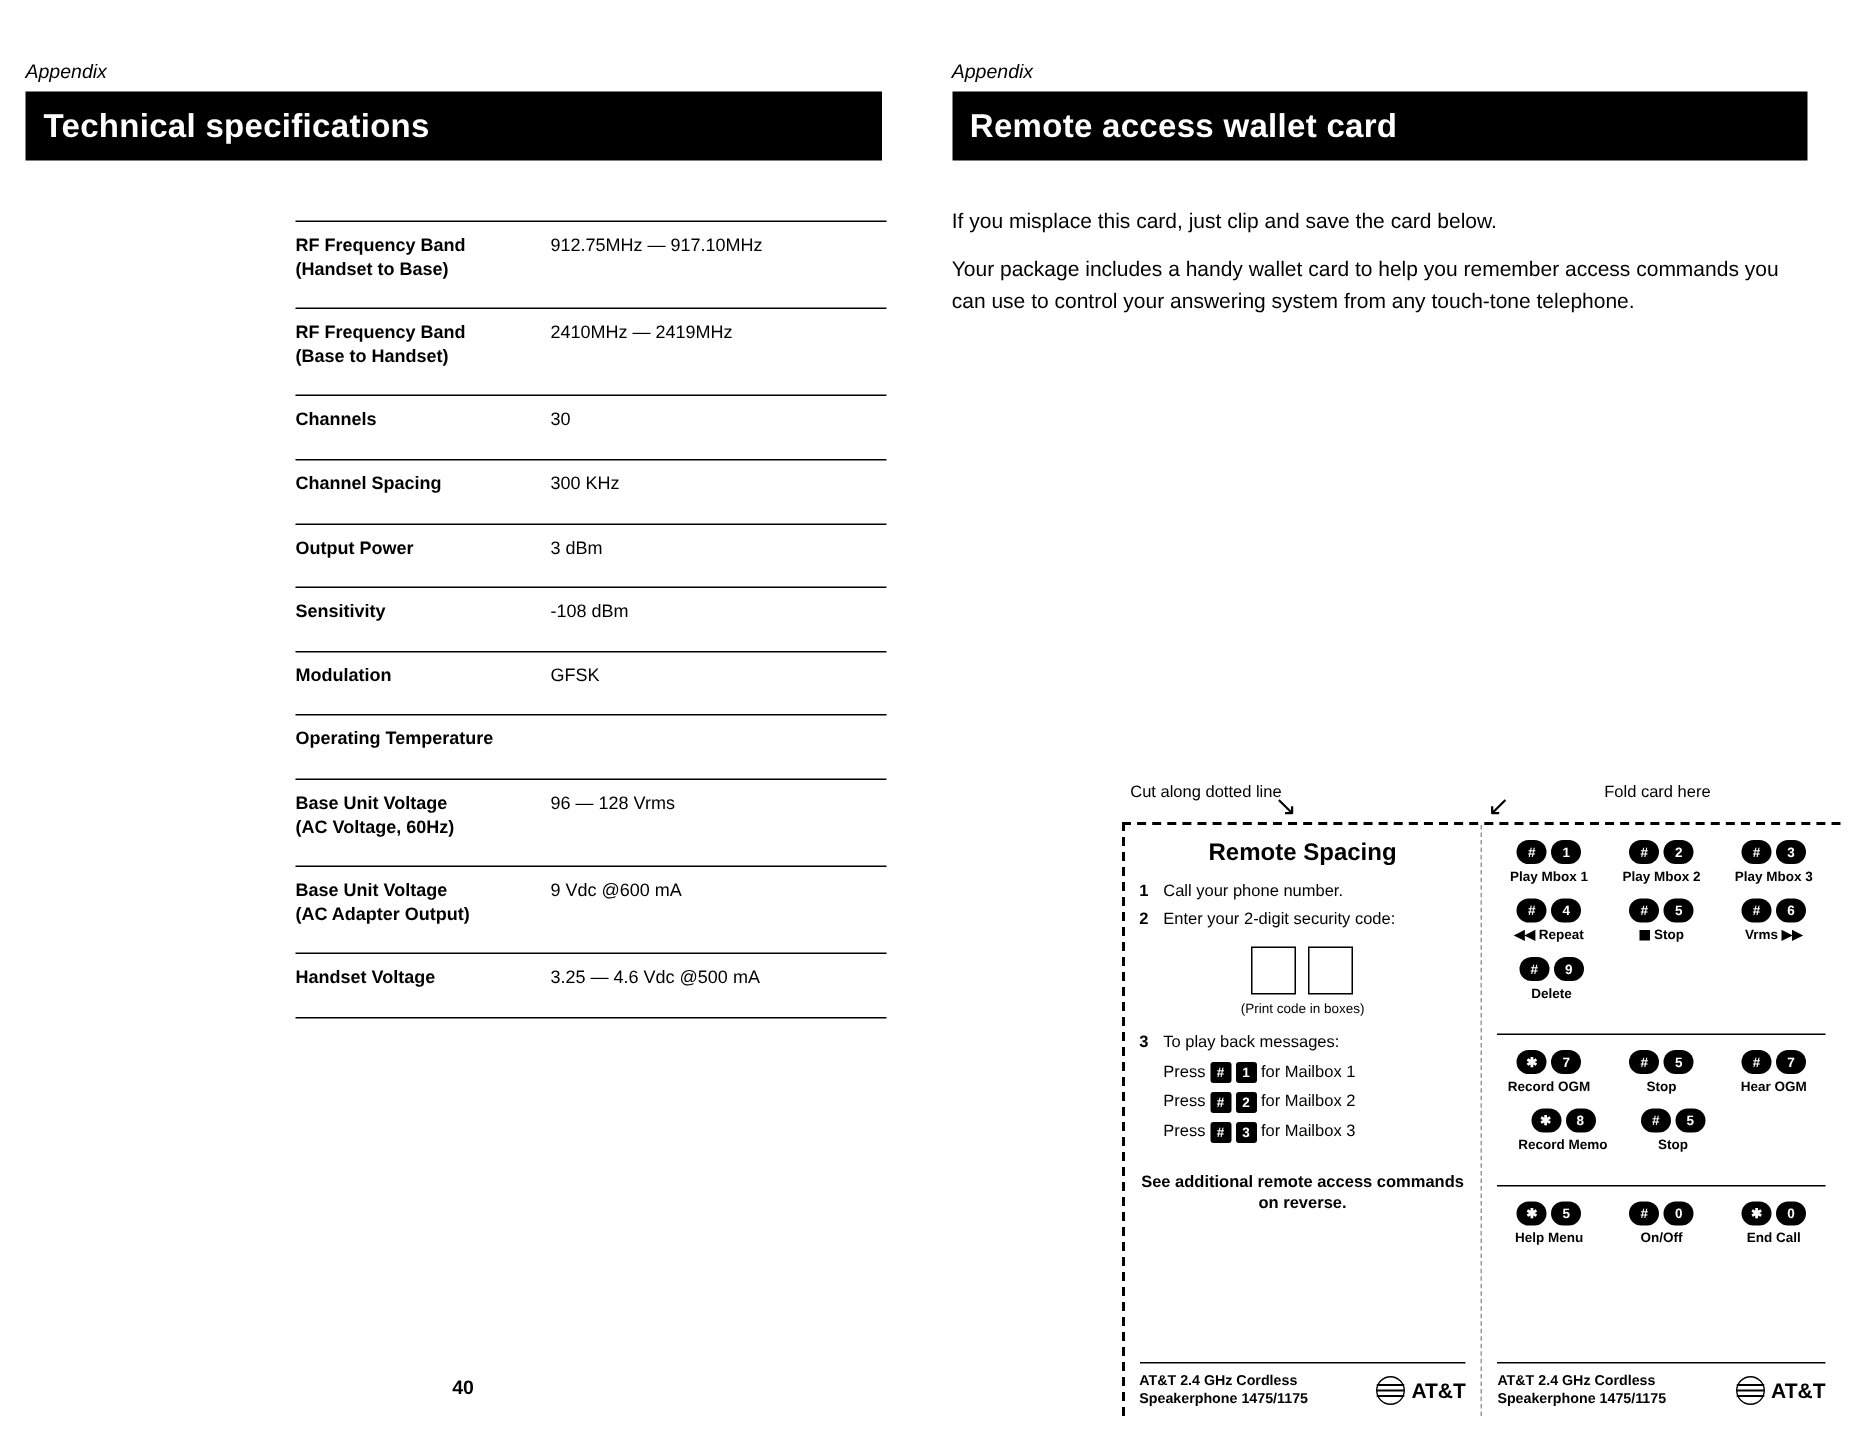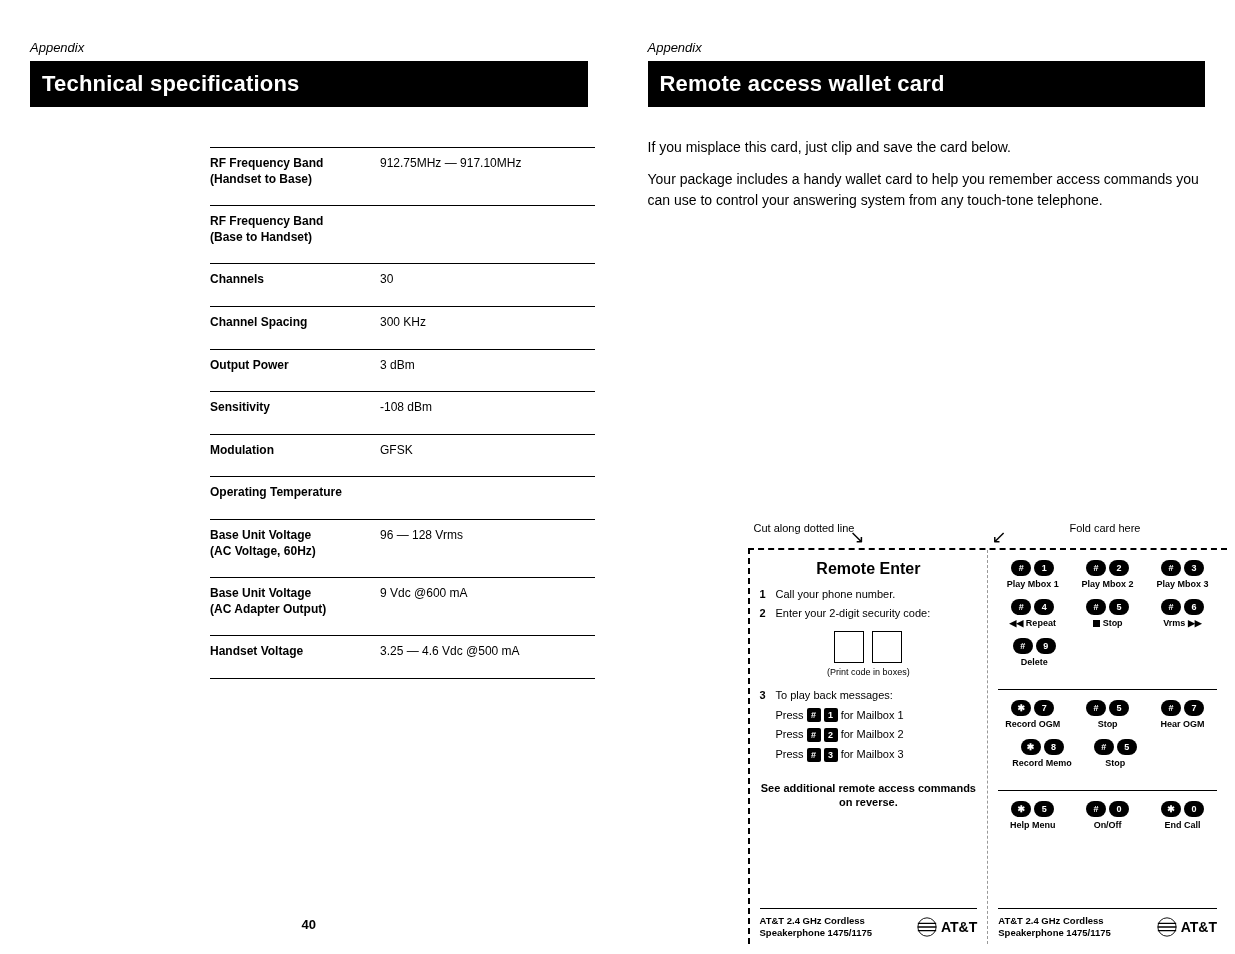--- a/index.html
+++ b/index.html
@@ -7,21 +7,21 @@
     font-family: Arial, Helvetica, sans-serif;
     background: #fff;
     width: 1235px;
     height: 954px;
     display: flex;
     position: relative;
   }
   .page {
     width: 50%;
     position: relative;
-    padding: 40px 30px 30px 30px;
+    padding: 40px 30px 30px 17px;
   }
   .appendix-label {
     font-style: italic;
     font-size: 13px;
     margin-bottom: 6px;
     color: #000;
   }
   .heading-bar {
     background: #000;
     color: #fff;
@@ -252,20 +252,21 @@
 
   <div class="spec-table">
     <div class="spec-row">
       <div class="spec-label" style="white-space:pre-line">RF Frequency Band
 (Handset to Base)</div>
       <div class="spec-value">912.75MHz — 917.10MHz</div>
     </div>
     <div class="spec-row">
       <div class="spec-label" style="white-space:pre-line">RF Frequency Band
 (Base to Handset)</div>
+      <div class="spec-value">2410MHz — 2419MHz</div>
     </div>
     <div class="spec-row">
       <div class="spec-label">Channels</div>
       <div class="spec-value">30</div>
     </div>
     <div class="spec-row">
       <div class="spec-label">Channel Spacing</div>
       <div class="spec-value">300 KHz</div>
     </div>
     <div class="spec-row">
@@ -314,21 +315,21 @@
   <div class="cut-fold-labels">
     <span class="cut-label">Cut along dotted line</span>
     <span class="fold-label">Fold card here</span>
   </div>
   <span class="arrow arrow-sw">↘</span>
   <span class="arrow arrow-se">↙</span>
 
   <div class="wallet-card">
 
     <div class="card-half">
-      <div class="ra-title">Remote Enter</div>
+      <div class="ra-title">Remote Spacing</div>
 
       <div class="step-line">
         <span class="step-num">1</span>
         <span>Call your phone number.</span>
       </div>
       <div class="step-line">
         <span class="step-num">2</span>
         <span>Enter your 2-digit security code:</span>
       </div>
 

